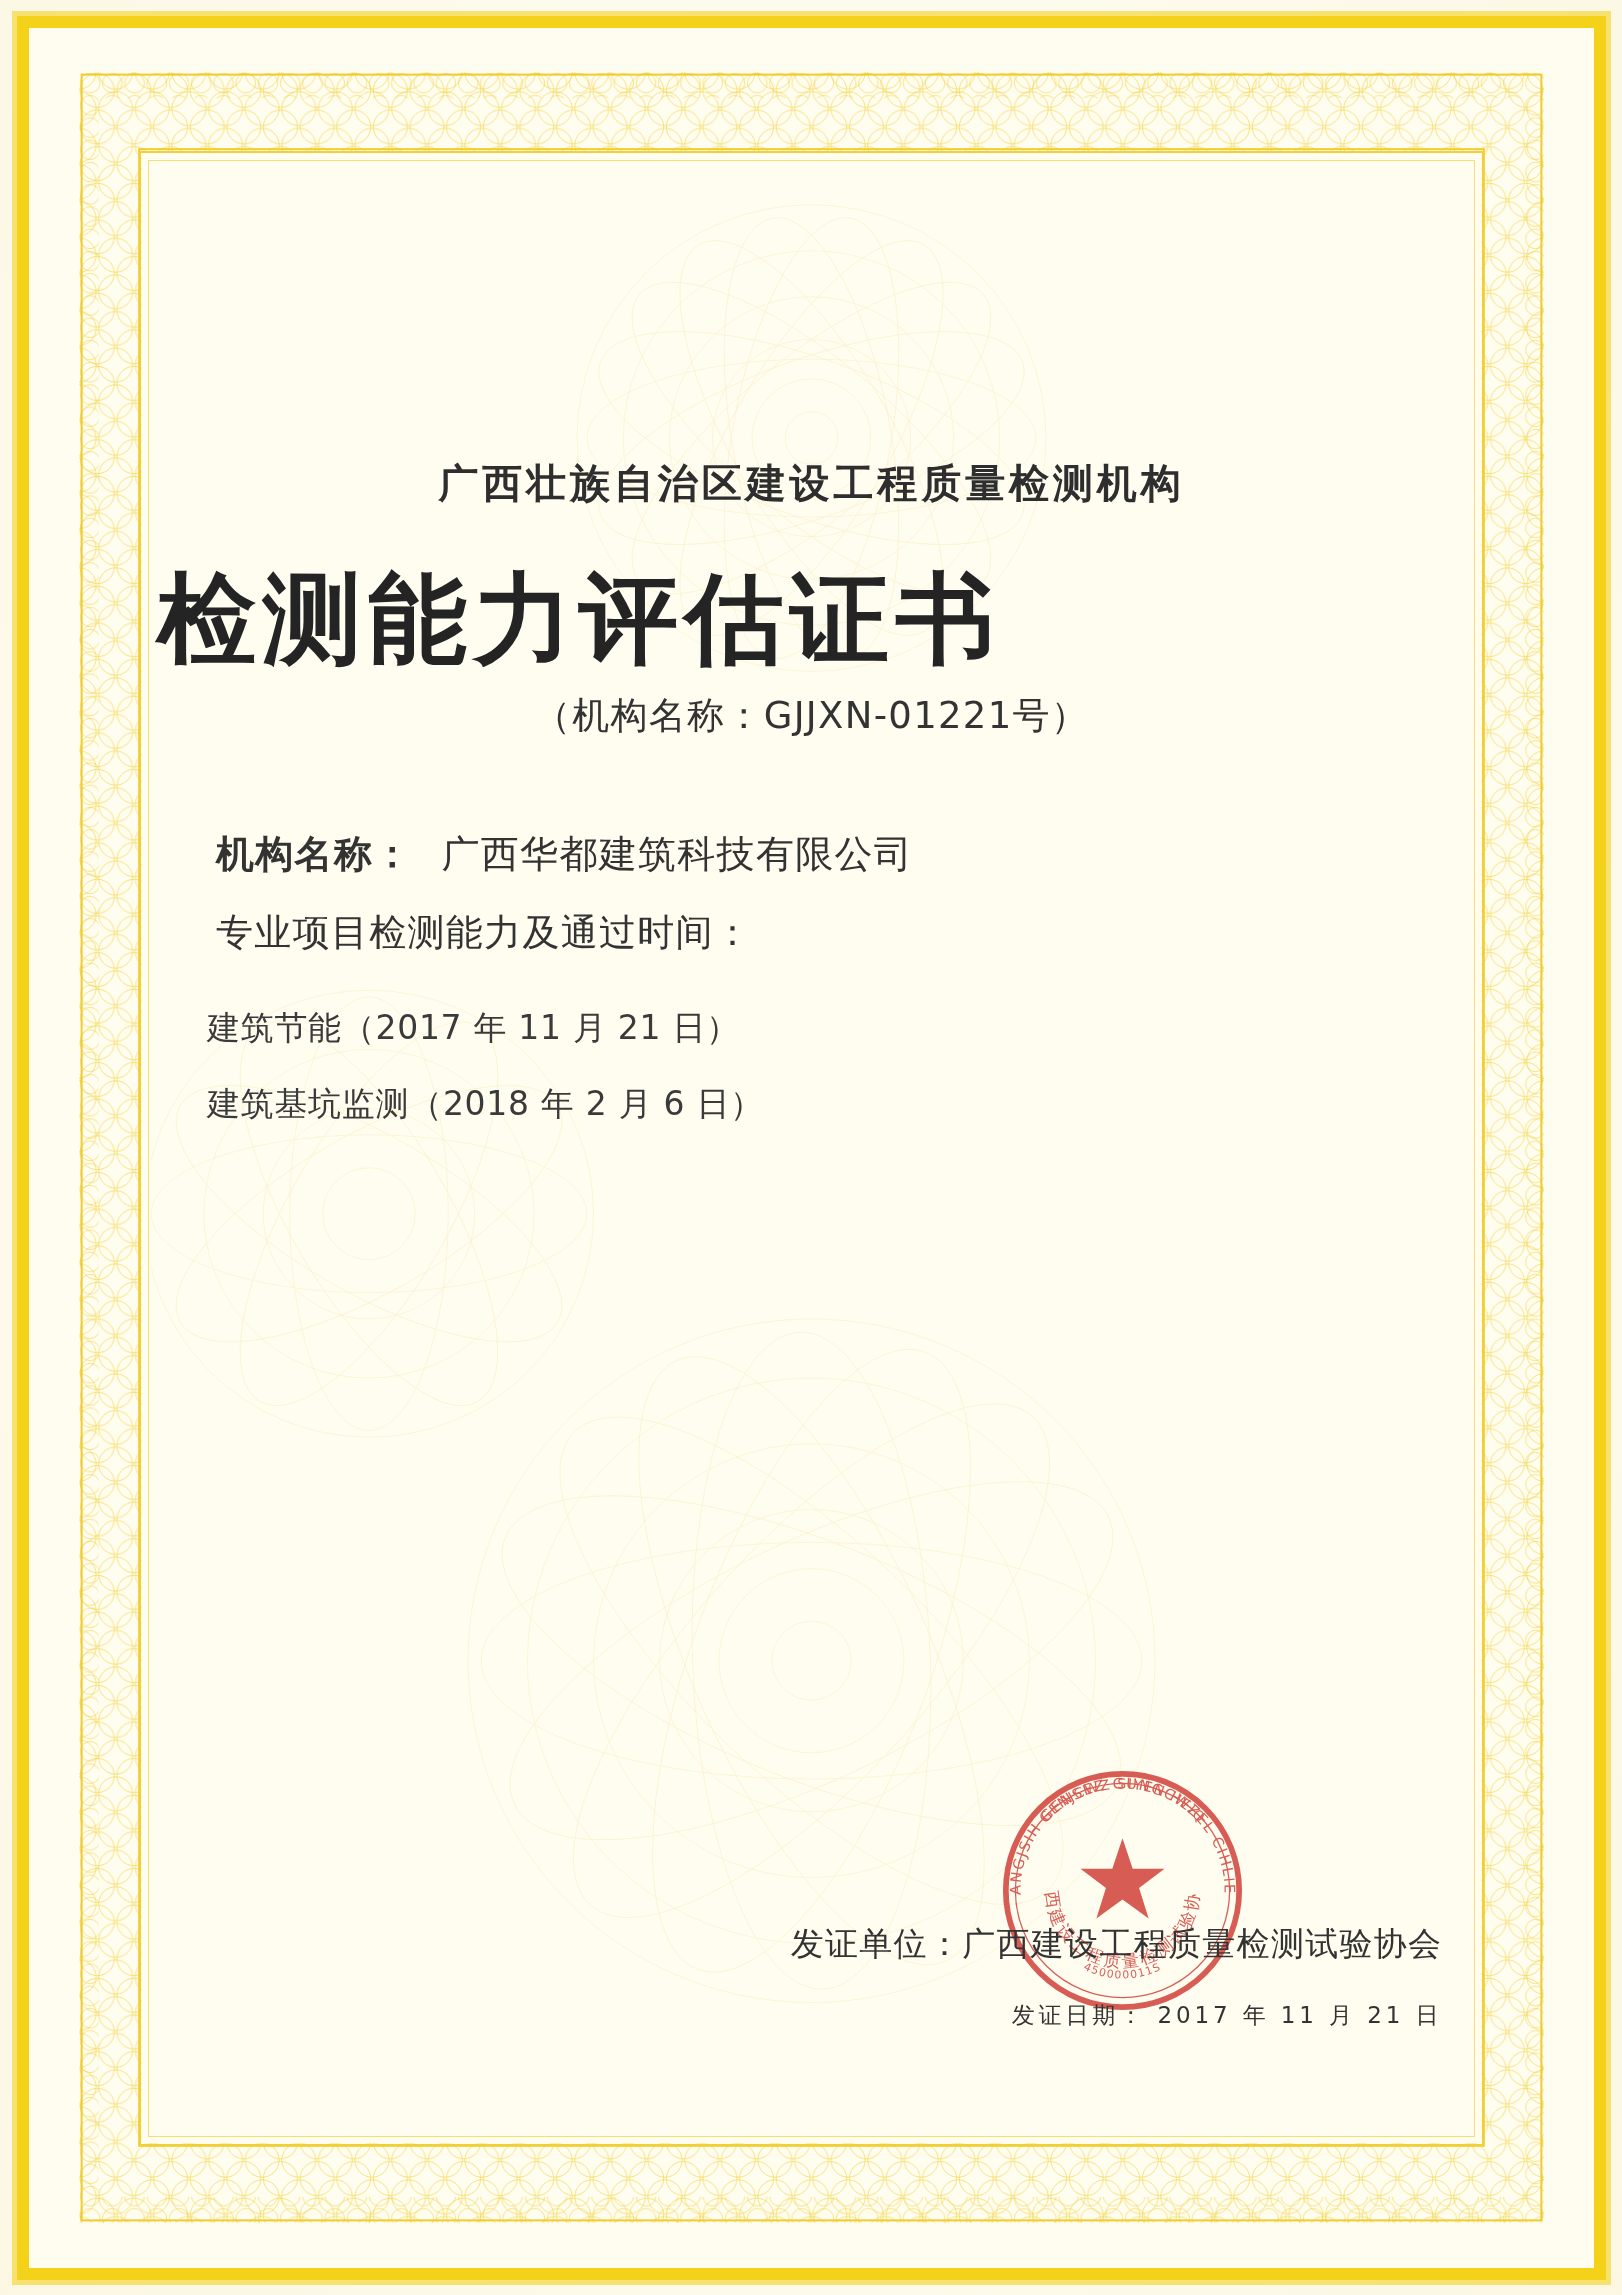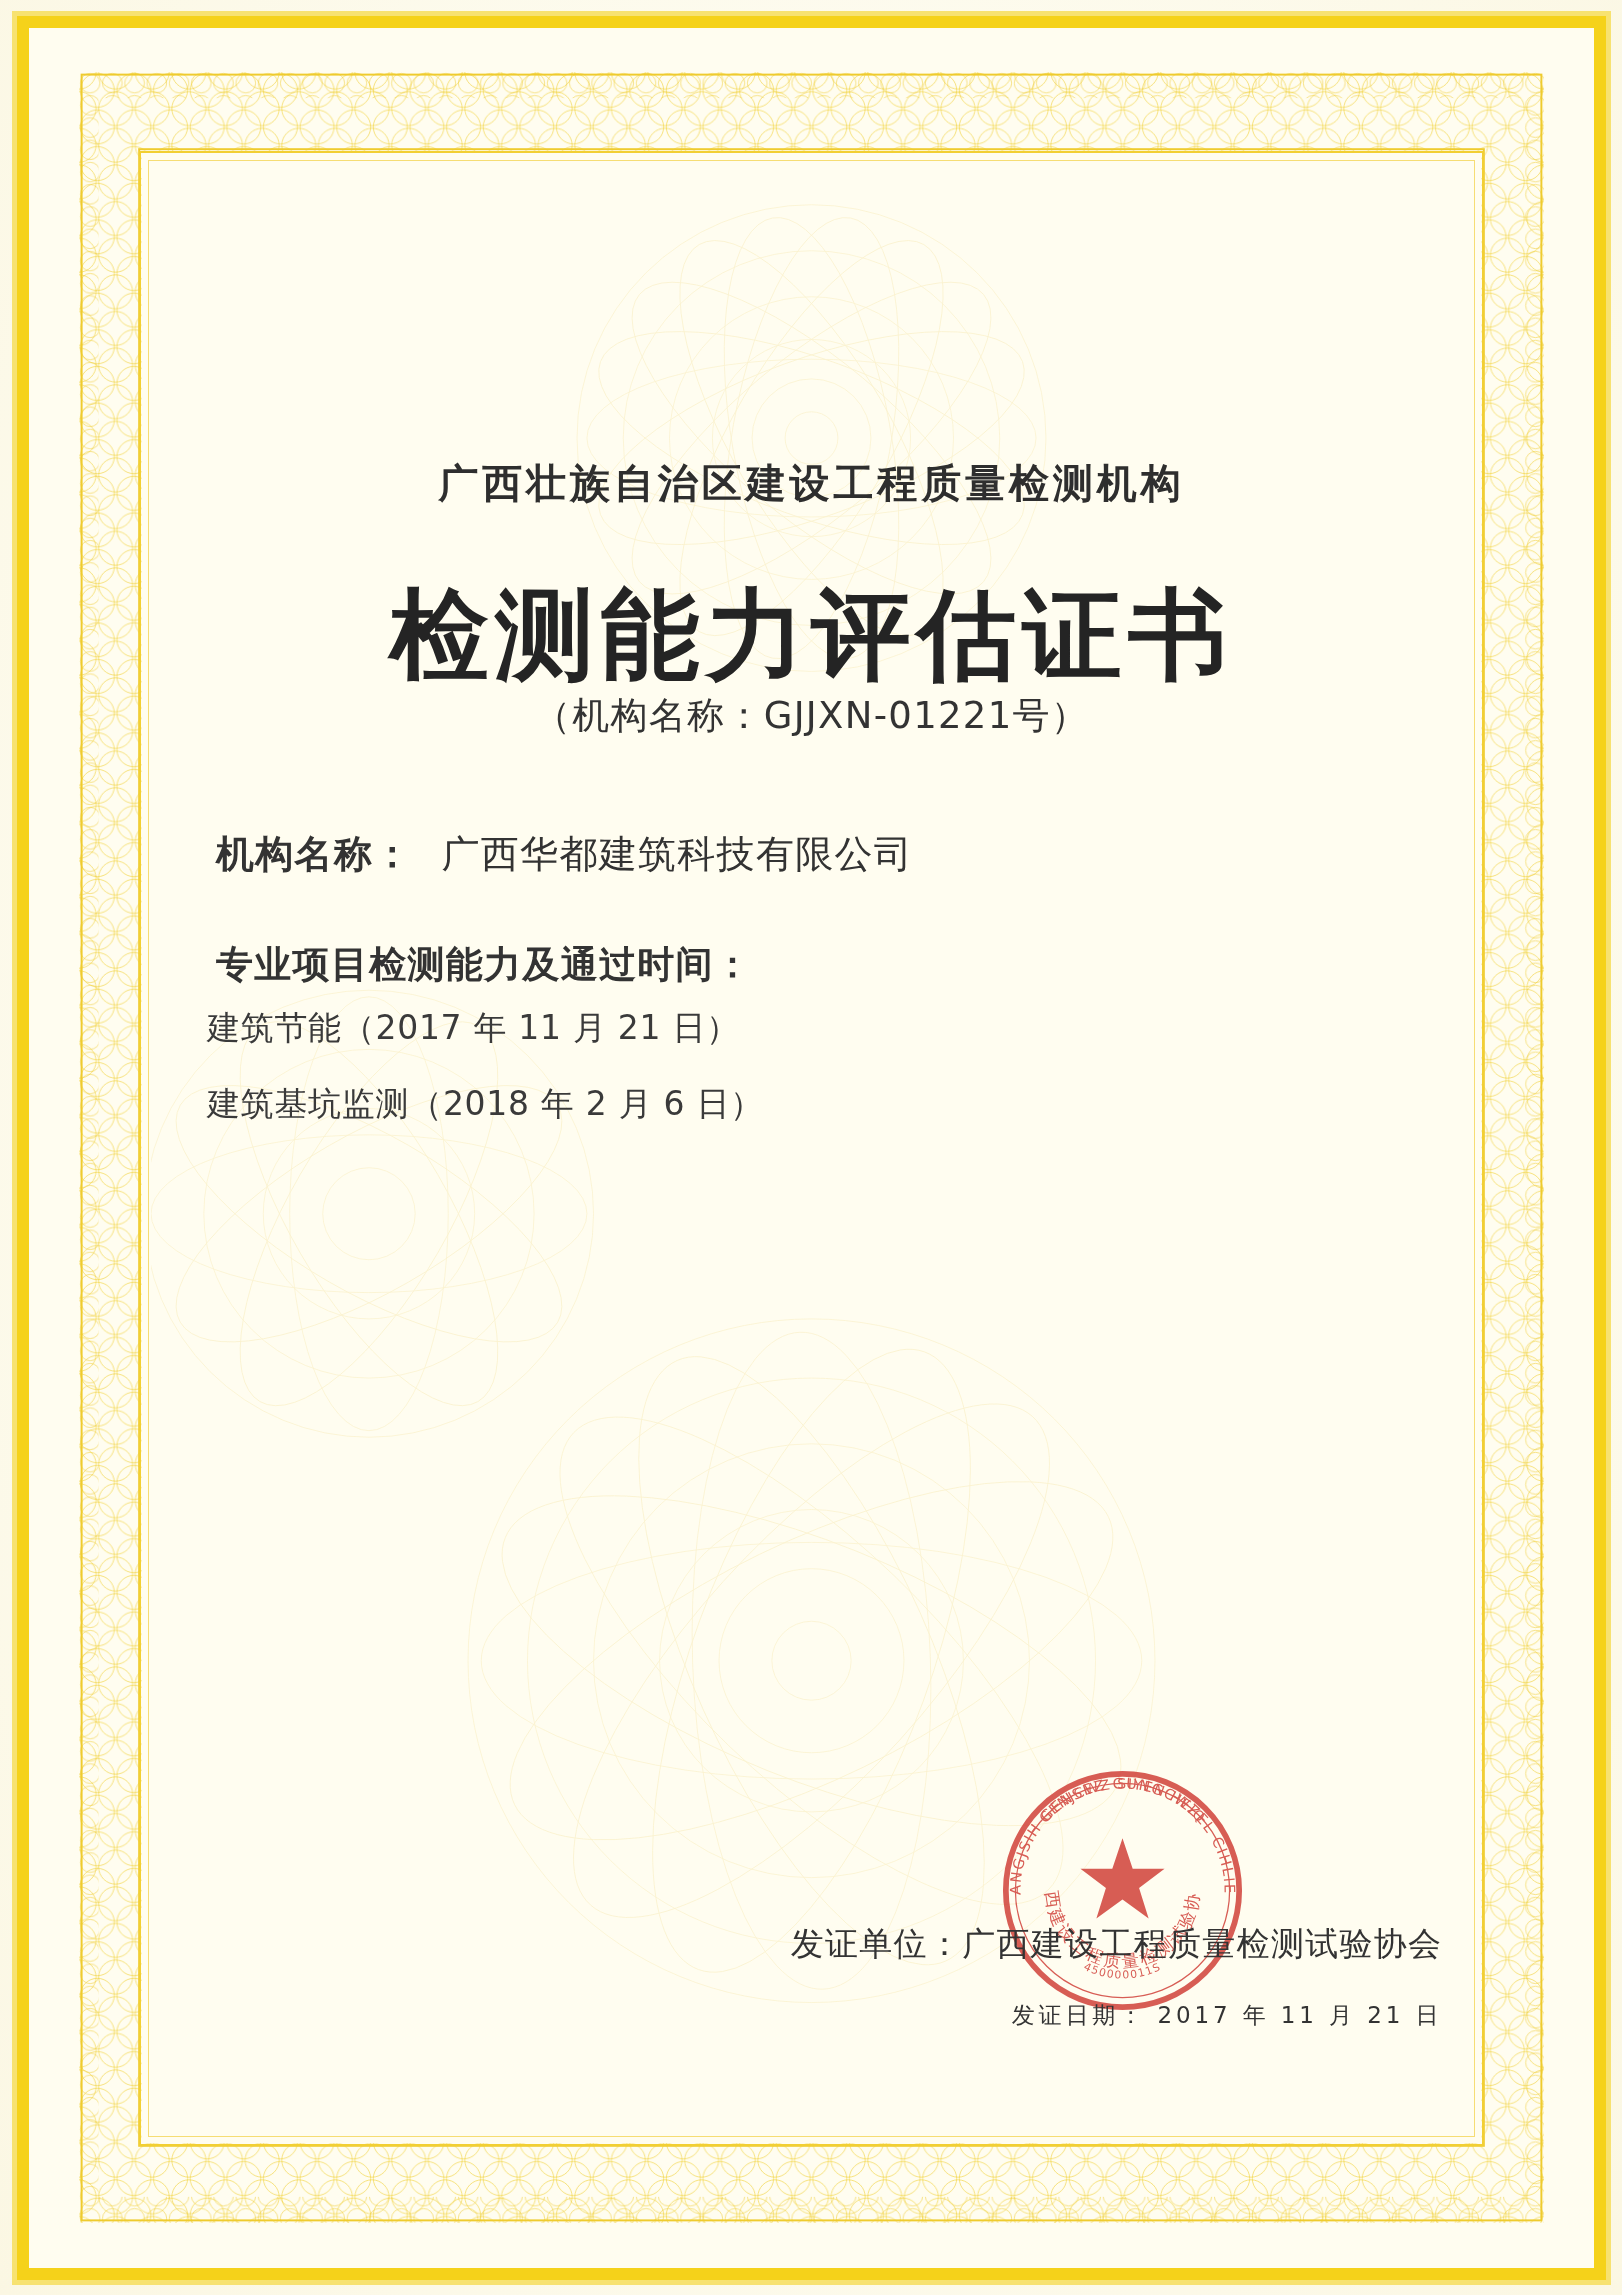--- a/index.html
+++ b/index.html
@@ -110,27 +110,26 @@
     font-weight: bold;
     font-size: 40px;
     letter-spacing: 3.9px;
     color: #2e2e2e;
   }
   .title-big {
     position: absolute;
     top: 386px;
     left: 0;
     right: 0;
-    text-align: center;
+    text-align: left;
     font-family: "DejaVu Serif", "Liberation Serif", serif;
     font-weight: bold;
     font-size: 99px;
     letter-spacing: 6.5px;
     color: #242424;
-    margin-top: 16px;
   }
   .cert-no {
     position: absolute;
     top: 523px;
     left: 0;
     right: 0;
     text-align: center;
     font-size: 37px;
     letter-spacing: 1.3px;
     color: #333;
@@ -143,24 +142,24 @@
     font-size: 38px;
     letter-spacing: 1.3px;
     color: #333;
     white-space: nowrap;
   }
   .field-org .label { font-weight: bold; }
   .field-org .value { margin-left: 29px; }
 
   .section-title {
     position: absolute;
-    top: 772px;
+    top: 740px;
     left: 59px;
     font-size: 37px;
-    font-weight: bold;
+    font-weight: normal;
     letter-spacing: 1.3px;
     color: #333;
   }
   .item-list {
     position: absolute;
     top: 838px;
     left: 50px;
     right: 39px;
   }
   .item-list .row {

